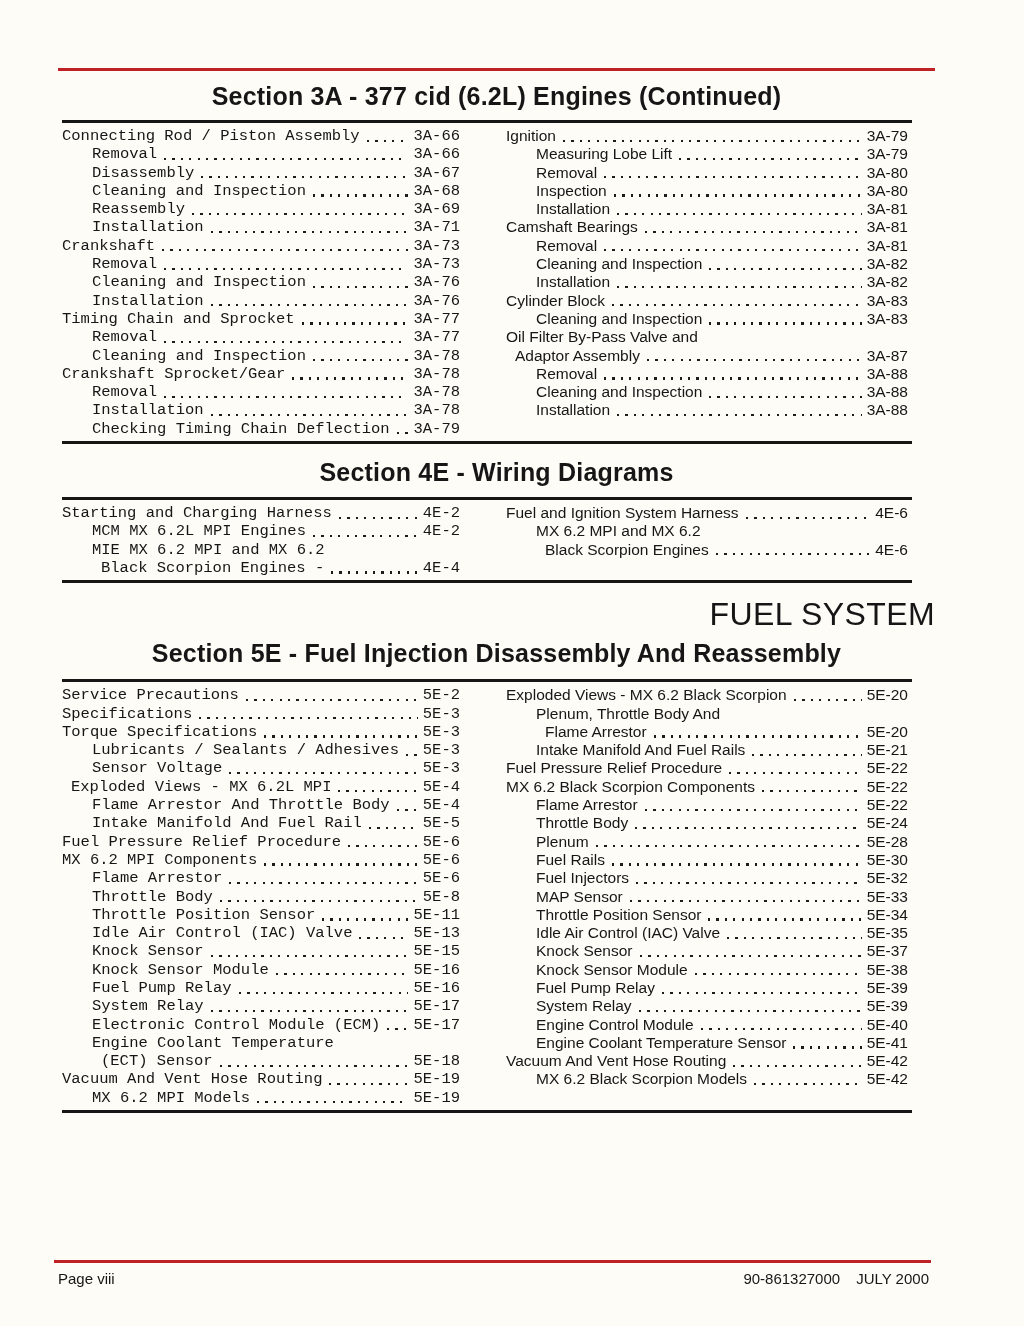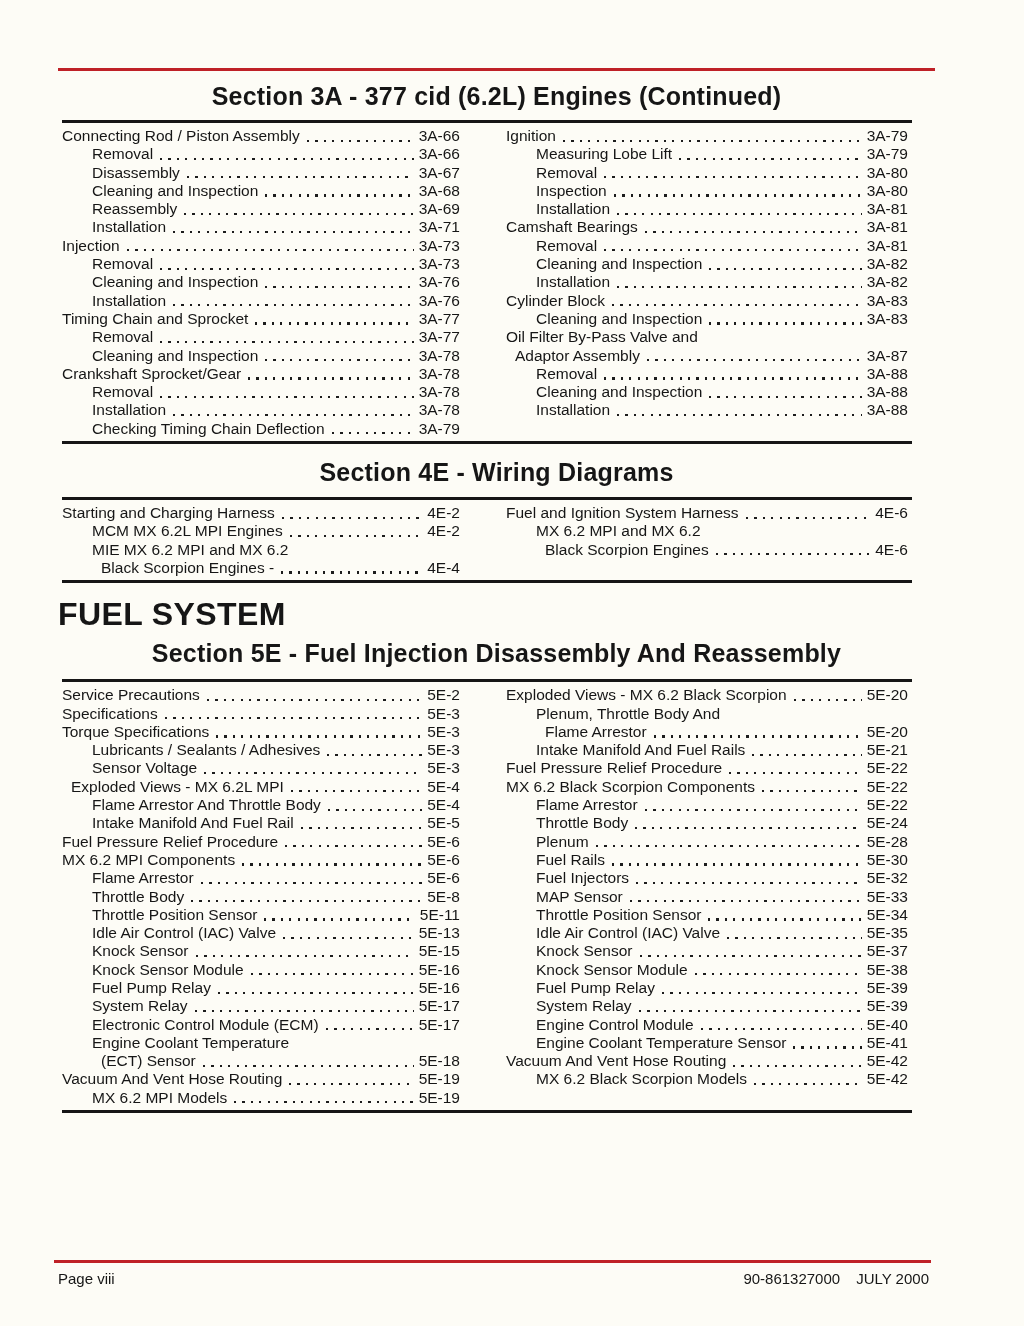--- a/index.html
+++ b/index.html
@@ -17,31 +17,31 @@
     margin: 10px 0 9px 0;
     font-size: 25px; line-height: 30px;
     font-weight: bold; text-align: center;
     letter-spacing: 0.2px;
   }
   .sec-title.t4e { margin: 13px 0 10px 0; }
   .sec-title.t5e { margin: 6px 0 11px 0; }
   .banner {
     margin: 14px 0 0 0;
     font-size: 32px; line-height: 35px;
-    font-weight: bold; text-align: left;
+    font-weight: normal; text-align: right;
     letter-spacing: 0.4px;
   }
   .toc {
     margin-left: 4px; width: 850px; box-sizing: border-box;
     border-top: 3px solid #161616; border-bottom: 3px solid #161616;
     padding: 4px 0 3px 0;
     display: flex; align-items: flex-start;
   }
   .col { box-sizing: border-box; }
-  .col-l { width: 398px; }
+  .col-l { width: 398px; font-family: Liberation Mono, monospace; }
   .col-r { width: 402px; margin-left: 46px; }
   .row {
     display: flex; align-items: baseline;
     font-size: 15.5px; line-height: 18.3px;
     white-space: pre;
   }
   .row.ind0 { padding-left: 0; }
   .row.ind1 { padding-left: 9px; }
   .row.ind2 { padding-left: 30px; }
   .row.ind3 { padding-left: 39px; justify-content: space-between; }
@@ -72,21 +72,21 @@
   <section>
     <h2 class="sec-title">Section 3A - 377 cid (6.2L) Engines (Continued)</h2>
     <div class="toc">
       <div class="col col-l">
           <div class="row ind0"><span class="lbl">Connecting Rod / Piston Assembly</span><span class="dots"></span><span class="pg">3A-66</span></div>
           <div class="row ind2"><span class="lbl">Removal</span><span class="dots"></span><span class="pg">3A-66</span></div>
           <div class="row ind2"><span class="lbl">Disassembly</span><span class="dots"></span><span class="pg">3A-67</span></div>
           <div class="row ind2"><span class="lbl">Cleaning and Inspection</span><span class="dots"></span><span class="pg">3A-68</span></div>
           <div class="row ind2"><span class="lbl">Reassembly</span><span class="dots"></span><span class="pg">3A-69</span></div>
           <div class="row ind2"><span class="lbl">Installation</span><span class="dots"></span><span class="pg">3A-71</span></div>
-          <div class="row ind0"><span class="lbl">Injection</span><span class="dots"></span><span class="pg">3A-73</span></div>
+          <div class="row ind0"><span class="lbl">Crankshaft</span><span class="dots"></span><span class="pg">3A-73</span></div>
           <div class="row ind2"><span class="lbl">Removal</span><span class="dots"></span><span class="pg">3A-73</span></div>
           <div class="row ind2"><span class="lbl">Cleaning and Inspection</span><span class="dots"></span><span class="pg">3A-76</span></div>
           <div class="row ind2"><span class="lbl">Installation</span><span class="dots"></span><span class="pg">3A-76</span></div>
           <div class="row ind0"><span class="lbl">Timing Chain and Sprocket</span><span class="dots"></span><span class="pg">3A-77</span></div>
           <div class="row ind2"><span class="lbl">Removal</span><span class="dots"></span><span class="pg">3A-77</span></div>
           <div class="row ind2"><span class="lbl">Cleaning and Inspection</span><span class="dots"></span><span class="pg">3A-78</span></div>
           <div class="row ind0"><span class="lbl">Crankshaft Sprocket/Gear</span><span class="dots"></span><span class="pg">3A-78</span></div>
           <div class="row ind2"><span class="lbl">Removal</span><span class="dots"></span><span class="pg">3A-78</span></div>
           <div class="row ind2"><span class="lbl">Installation</span><span class="dots"></span><span class="pg">3A-78</span></div>
           <div class="row ind2"><span class="lbl">Checking Timing Chain Deflection</span><span class="dots"></span><span class="pg">3A-79</span></div>

